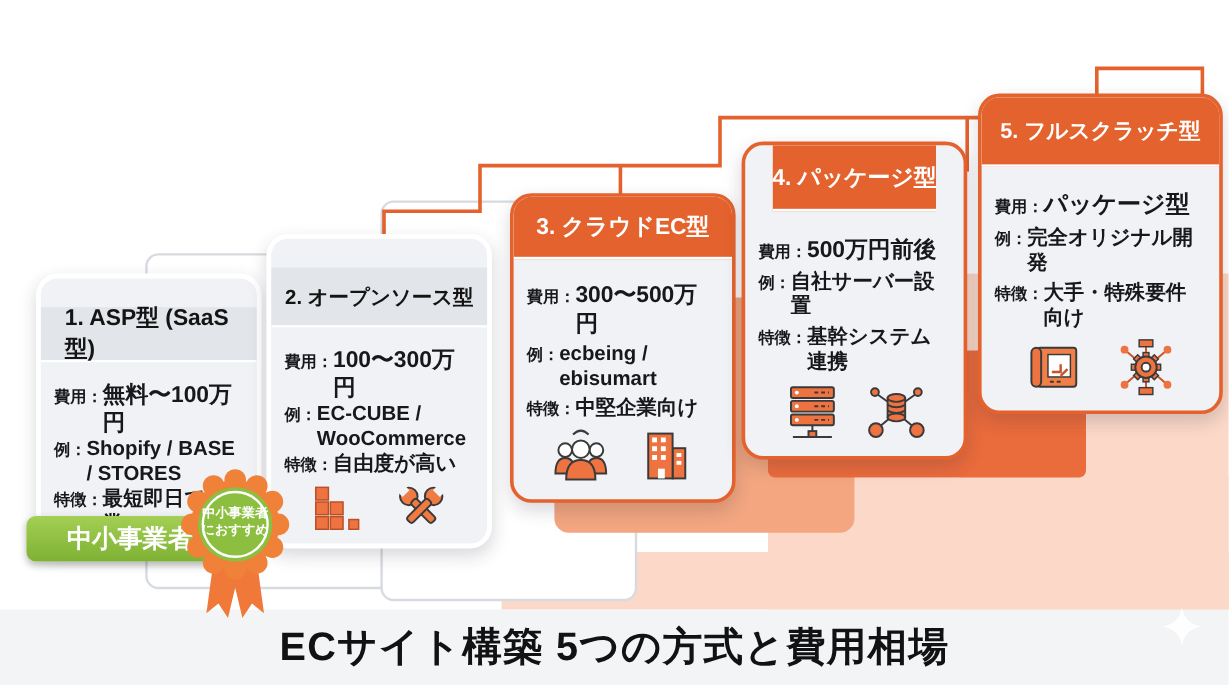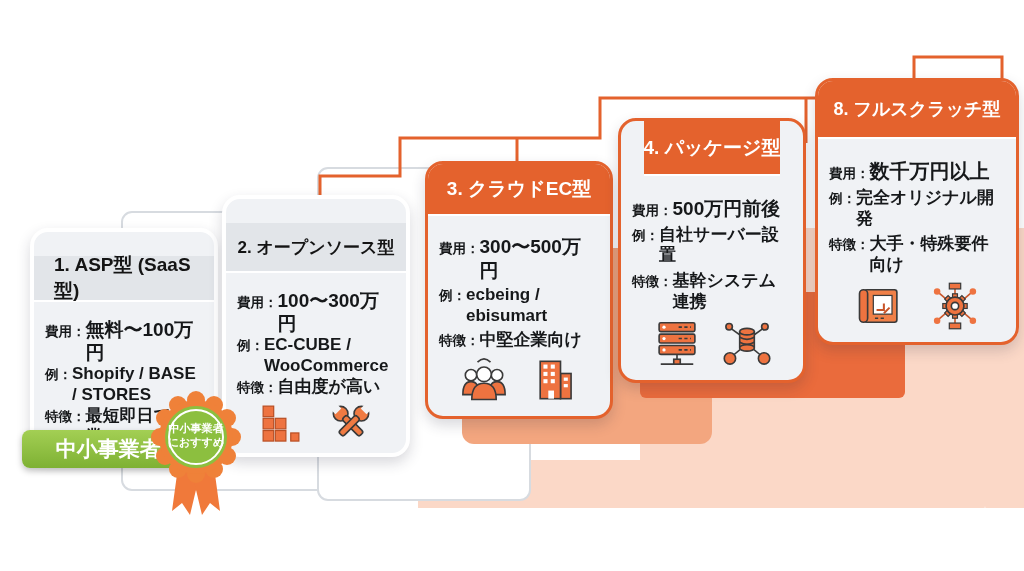--- a/index.html
+++ b/index.html
@@ -255,26 +255,26 @@
           <circle cx="54" cy="12" r="4" fill="#ee7340" stroke="#3a3a3a" stroke-width="2"></circle>
           <circle cx="11" cy="51" r="7" fill="#ee7340" stroke="#3a3a3a" stroke-width="2"></circle>
           <circle cx="53" cy="51" r="7" fill="#ee7340" stroke="#3a3a3a" stroke-width="2"></circle>
         </svg>
       </div>
     </div>
   </div>
 
   <div class="card orangeb" id="card5">
     <div class="card-header">
-      <span>8. フルスクラッチ型</span>
-    </div>
-    <div class="card-body">
-      <div class="row cost">
-        <span class="lbl">費用：</span>
-        <span class="val">数千万円以上</span>
+      <span>5. フルスクラッチ型</span>
+    </div>
+    <div class="card-body">
+      <div class="row cost">
+        <span class="lbl">費用：</span>
+        <span class="val">パッケージ型</span>
       </div>
       <div class="row">
         <span class="lbl">例：</span>
         <span class="val">完全オリジナル開発</span>
       </div>
       <div class="row">
         <span class="lbl">特徴：</span>
         <span class="val">大手・特殊要件向け</span>
       </div>
       <div class="icons">
@@ -344,17 +344,20 @@
       <circle cx="50" cy="55" r="37" fill="#ef8139"></circle>
       <circle cx="50" cy="55" r="31" fill="#8cbf3f"></circle>
       <circle cx="50" cy="55" r="27" fill="none" stroke="#ffffff" stroke-width="2"></circle>
     </svg>
     <div class="badge-text">
       <div>中小事業者</div>
       <div>におすすめ</div>
     </div>
   </div>
 
+  <div class="footer">
+    <div class="footer-title">ECサイト構築 5つの方式と費用相場</div>
+  </div>
   <svg class="sparkle" width="36" height="36" viewBox="0 0 36 36">
     <path d="M18 2 C19.5 11 25 16.5 34 18 C25 19.5 19.5 25 18 34 C16.5 25 11 19.5 2 18 C11 16.5 16.5 11 18 2 Z" fill="#ffffff" opacity="0.9"></path>
   </svg>
 
 </div>
 
 </body></html>

